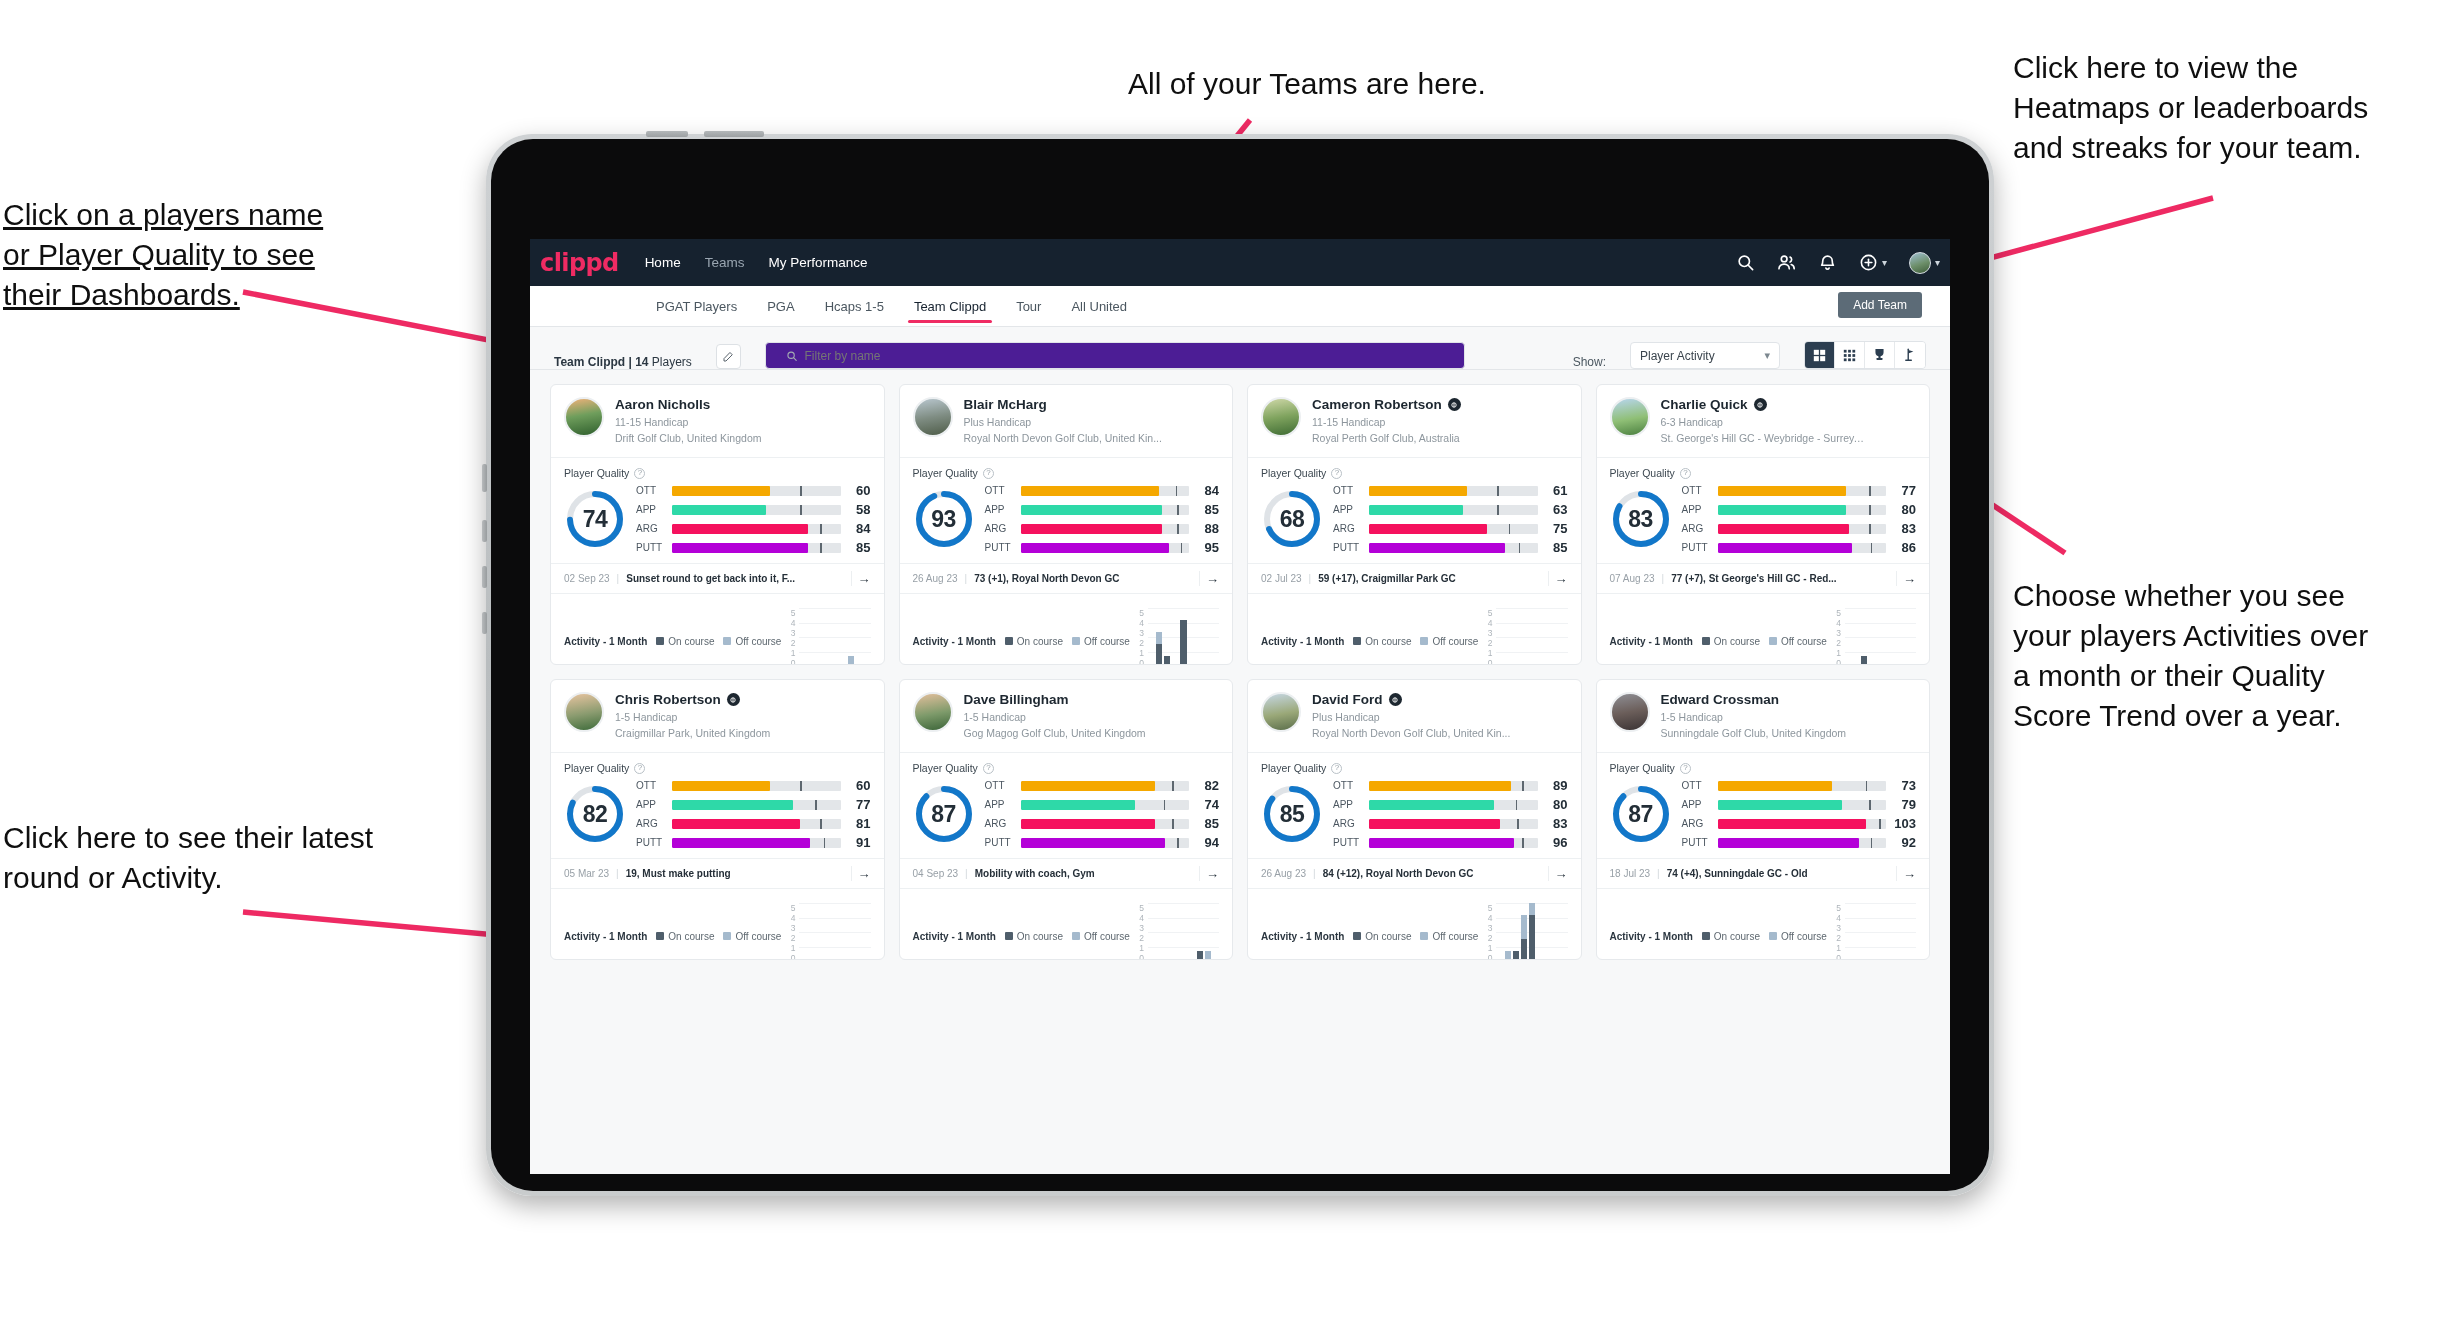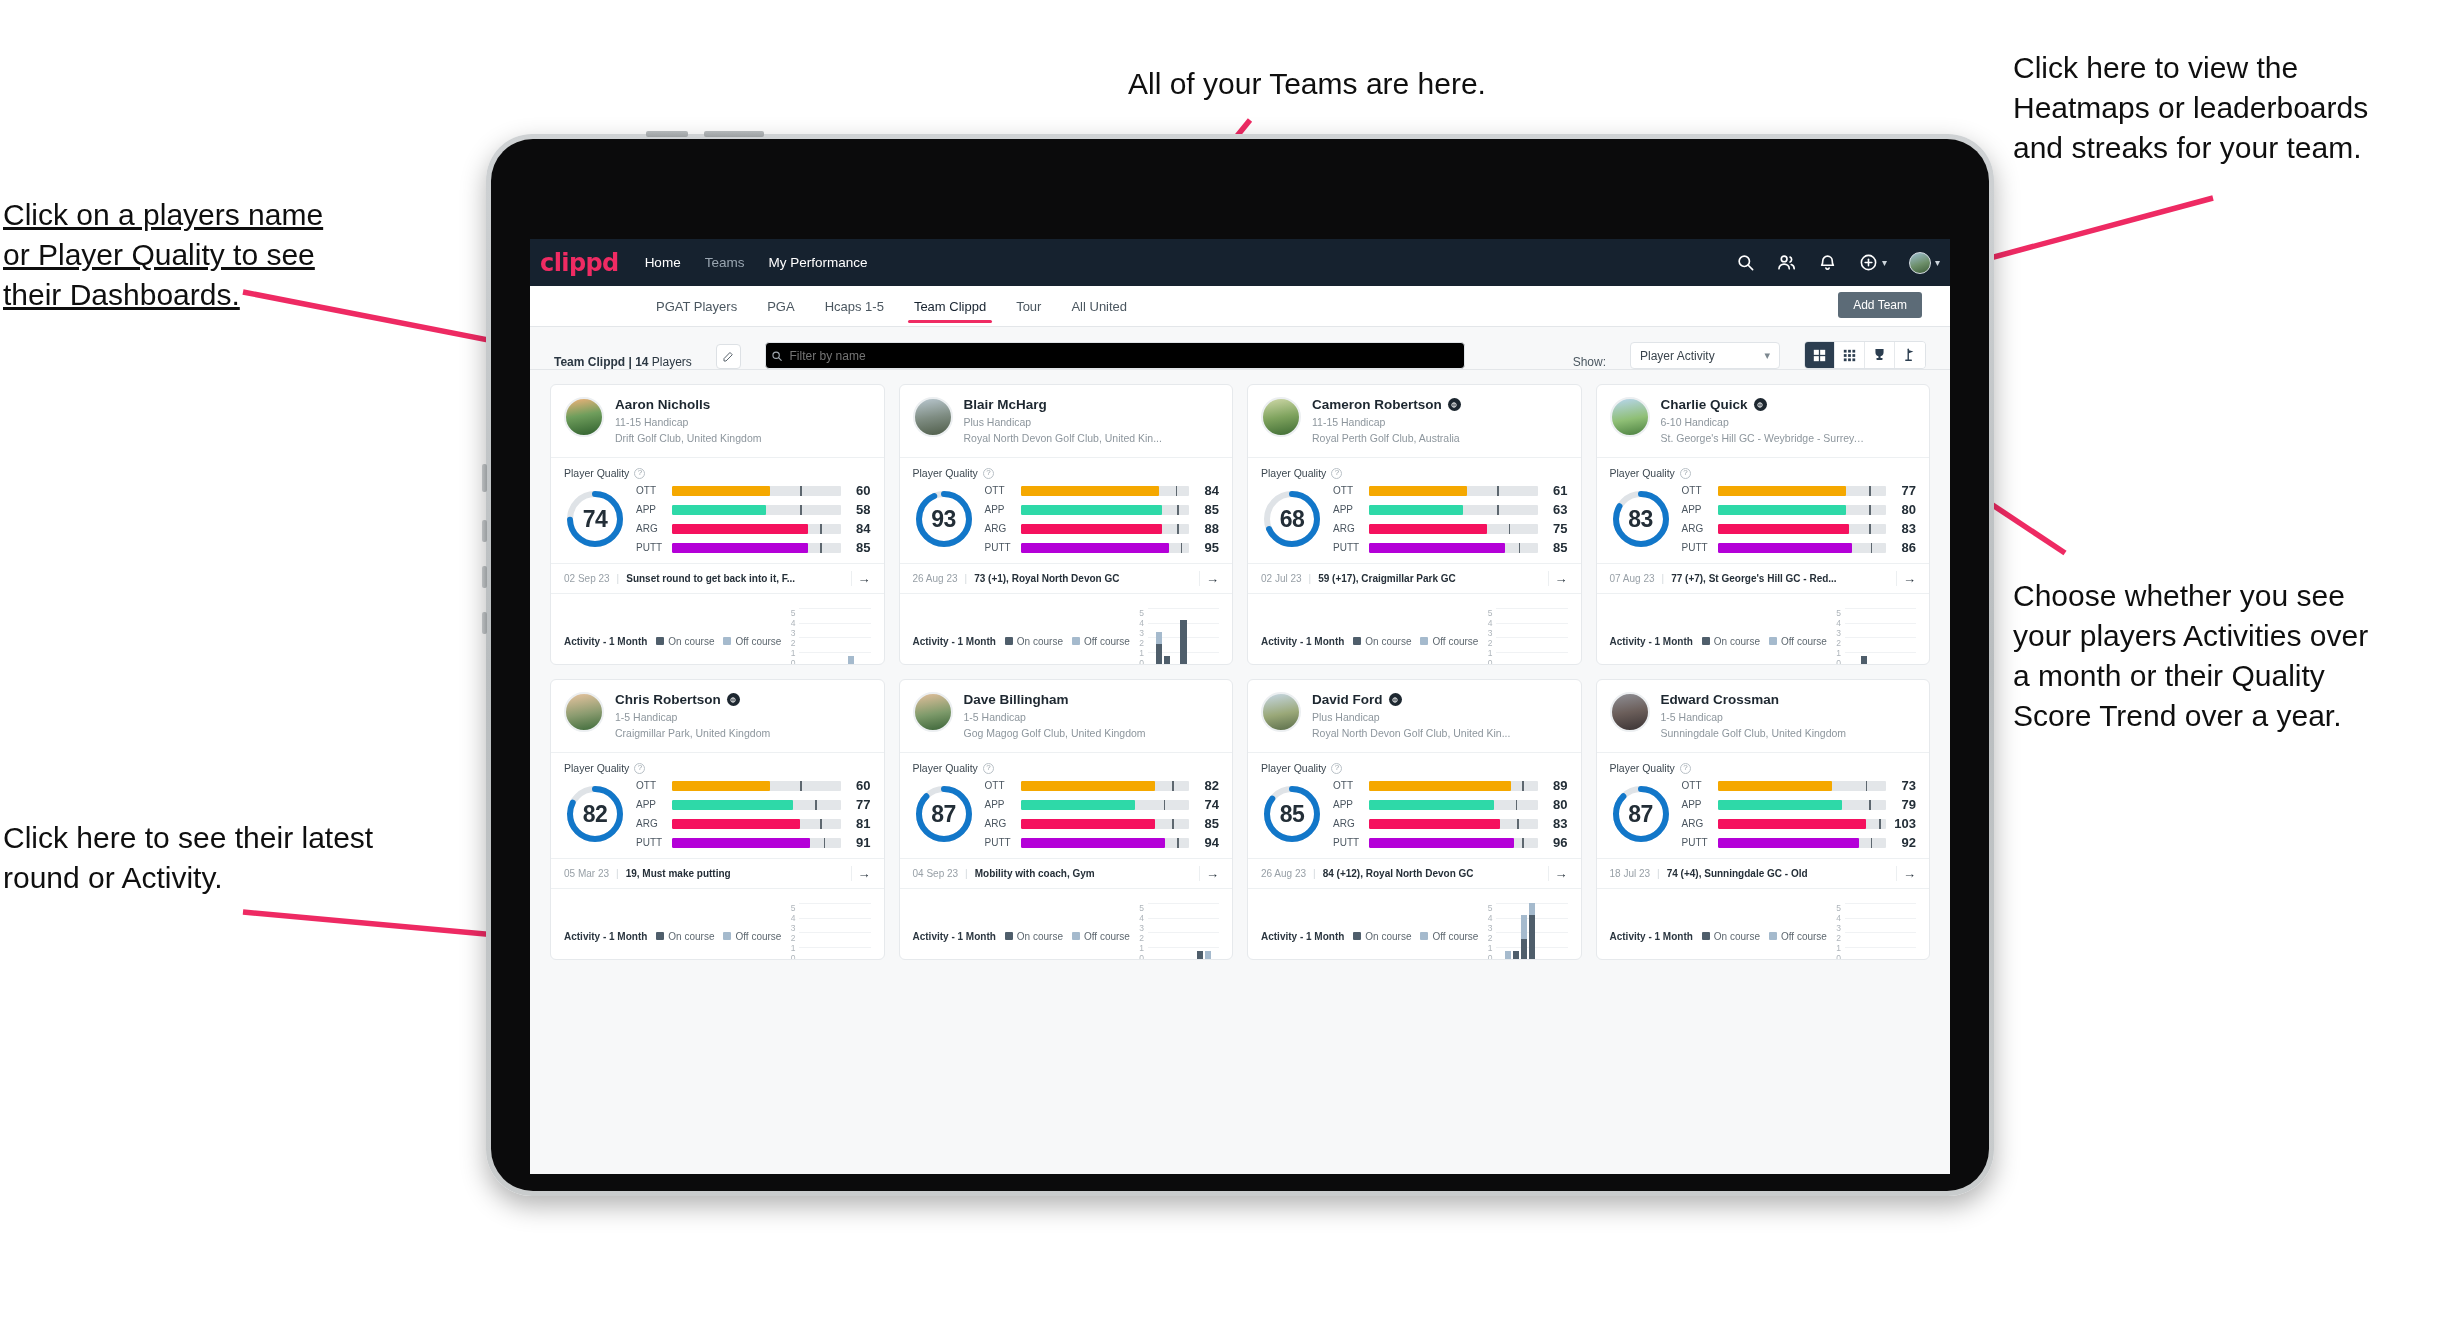--- a/index.html
+++ b/index.html
@@ -108,22 +108,22 @@
     height: 43px; background: #f7f8f9; border-bottom: 1px solid #e3e6e9;
     display: flex; align-items: flex-end; padding: 0 24px; gap: 24px;
   }
   .teamlabel { font-size: 12px; color: #2b3742; white-space: nowrap; }
   .teamlabel b { font-weight: 700; }
   .pencil-btn {
     width: 25px; height: 25px; border: 1px solid #dde1e5; border-radius: 4px;
     background: #fff; display:flex; align-items:center; justify-content:center;
   }
   .searchbox {
-    flex: 1; height: 27px; background: #000000; border: 1px solid #e0e4e8;
-    border-radius: 4px; display: flex; align-items: center; padding: 0 5px; gap: 7px;
+    flex: 1; height: 27px; background: #4c1d95; border: 1px solid #e0e4e8;
+    border-radius: 4px; display: flex; align-items: center; padding: 0 20px; gap: 7px;
     max-width: 700px;
   }
   .searchbox input {
     border: 0; outline: 0; font-size: 12px; color: #9aa3ab; width: 100%;
     font-family: "Liberation Sans", sans-serif; background: transparent;
   }
   .showlabel { font-size: 12px; color: #4b5760; margin-left: auto; }
   .select {
     width: 150px; height: 27px; background: #fff; border: 1px solid #e0e4e8;
     border-radius: 4px; display: flex; align-items: center; padding: 0 9px;
@@ -734,21 +734,21 @@
                 <div>
                   <div class="pname">
                     <span>Charlie Quick</span>
                     <span class="verif">
                       <svg width="8" height="8" viewBox="0 0 16 16" fill="none" stroke="#fff" stroke-width="1.8">
                         <circle cx="8" cy="8" r="4.4"></circle>
                         <path d="M8 3.6v8.8"></path>
                       </svg>
                     </span>
                   </div>
-                  <div class="pmeta">6-10 Handicap</div>
+                  <div class="pmeta">6-3 Handicap</div>
                   <div class="pmeta">St. George's Hill GC - Weybridge - Surrey, ...</div>
                 </div>
               </div>
               <div class="pq-sec">
                 <div class="pq-title">
                   <span>Player Quality</span>
                   <span class="q-mark">?</span>
                 </div>
                 <div class="pq-body">
                   <div class="donut">

